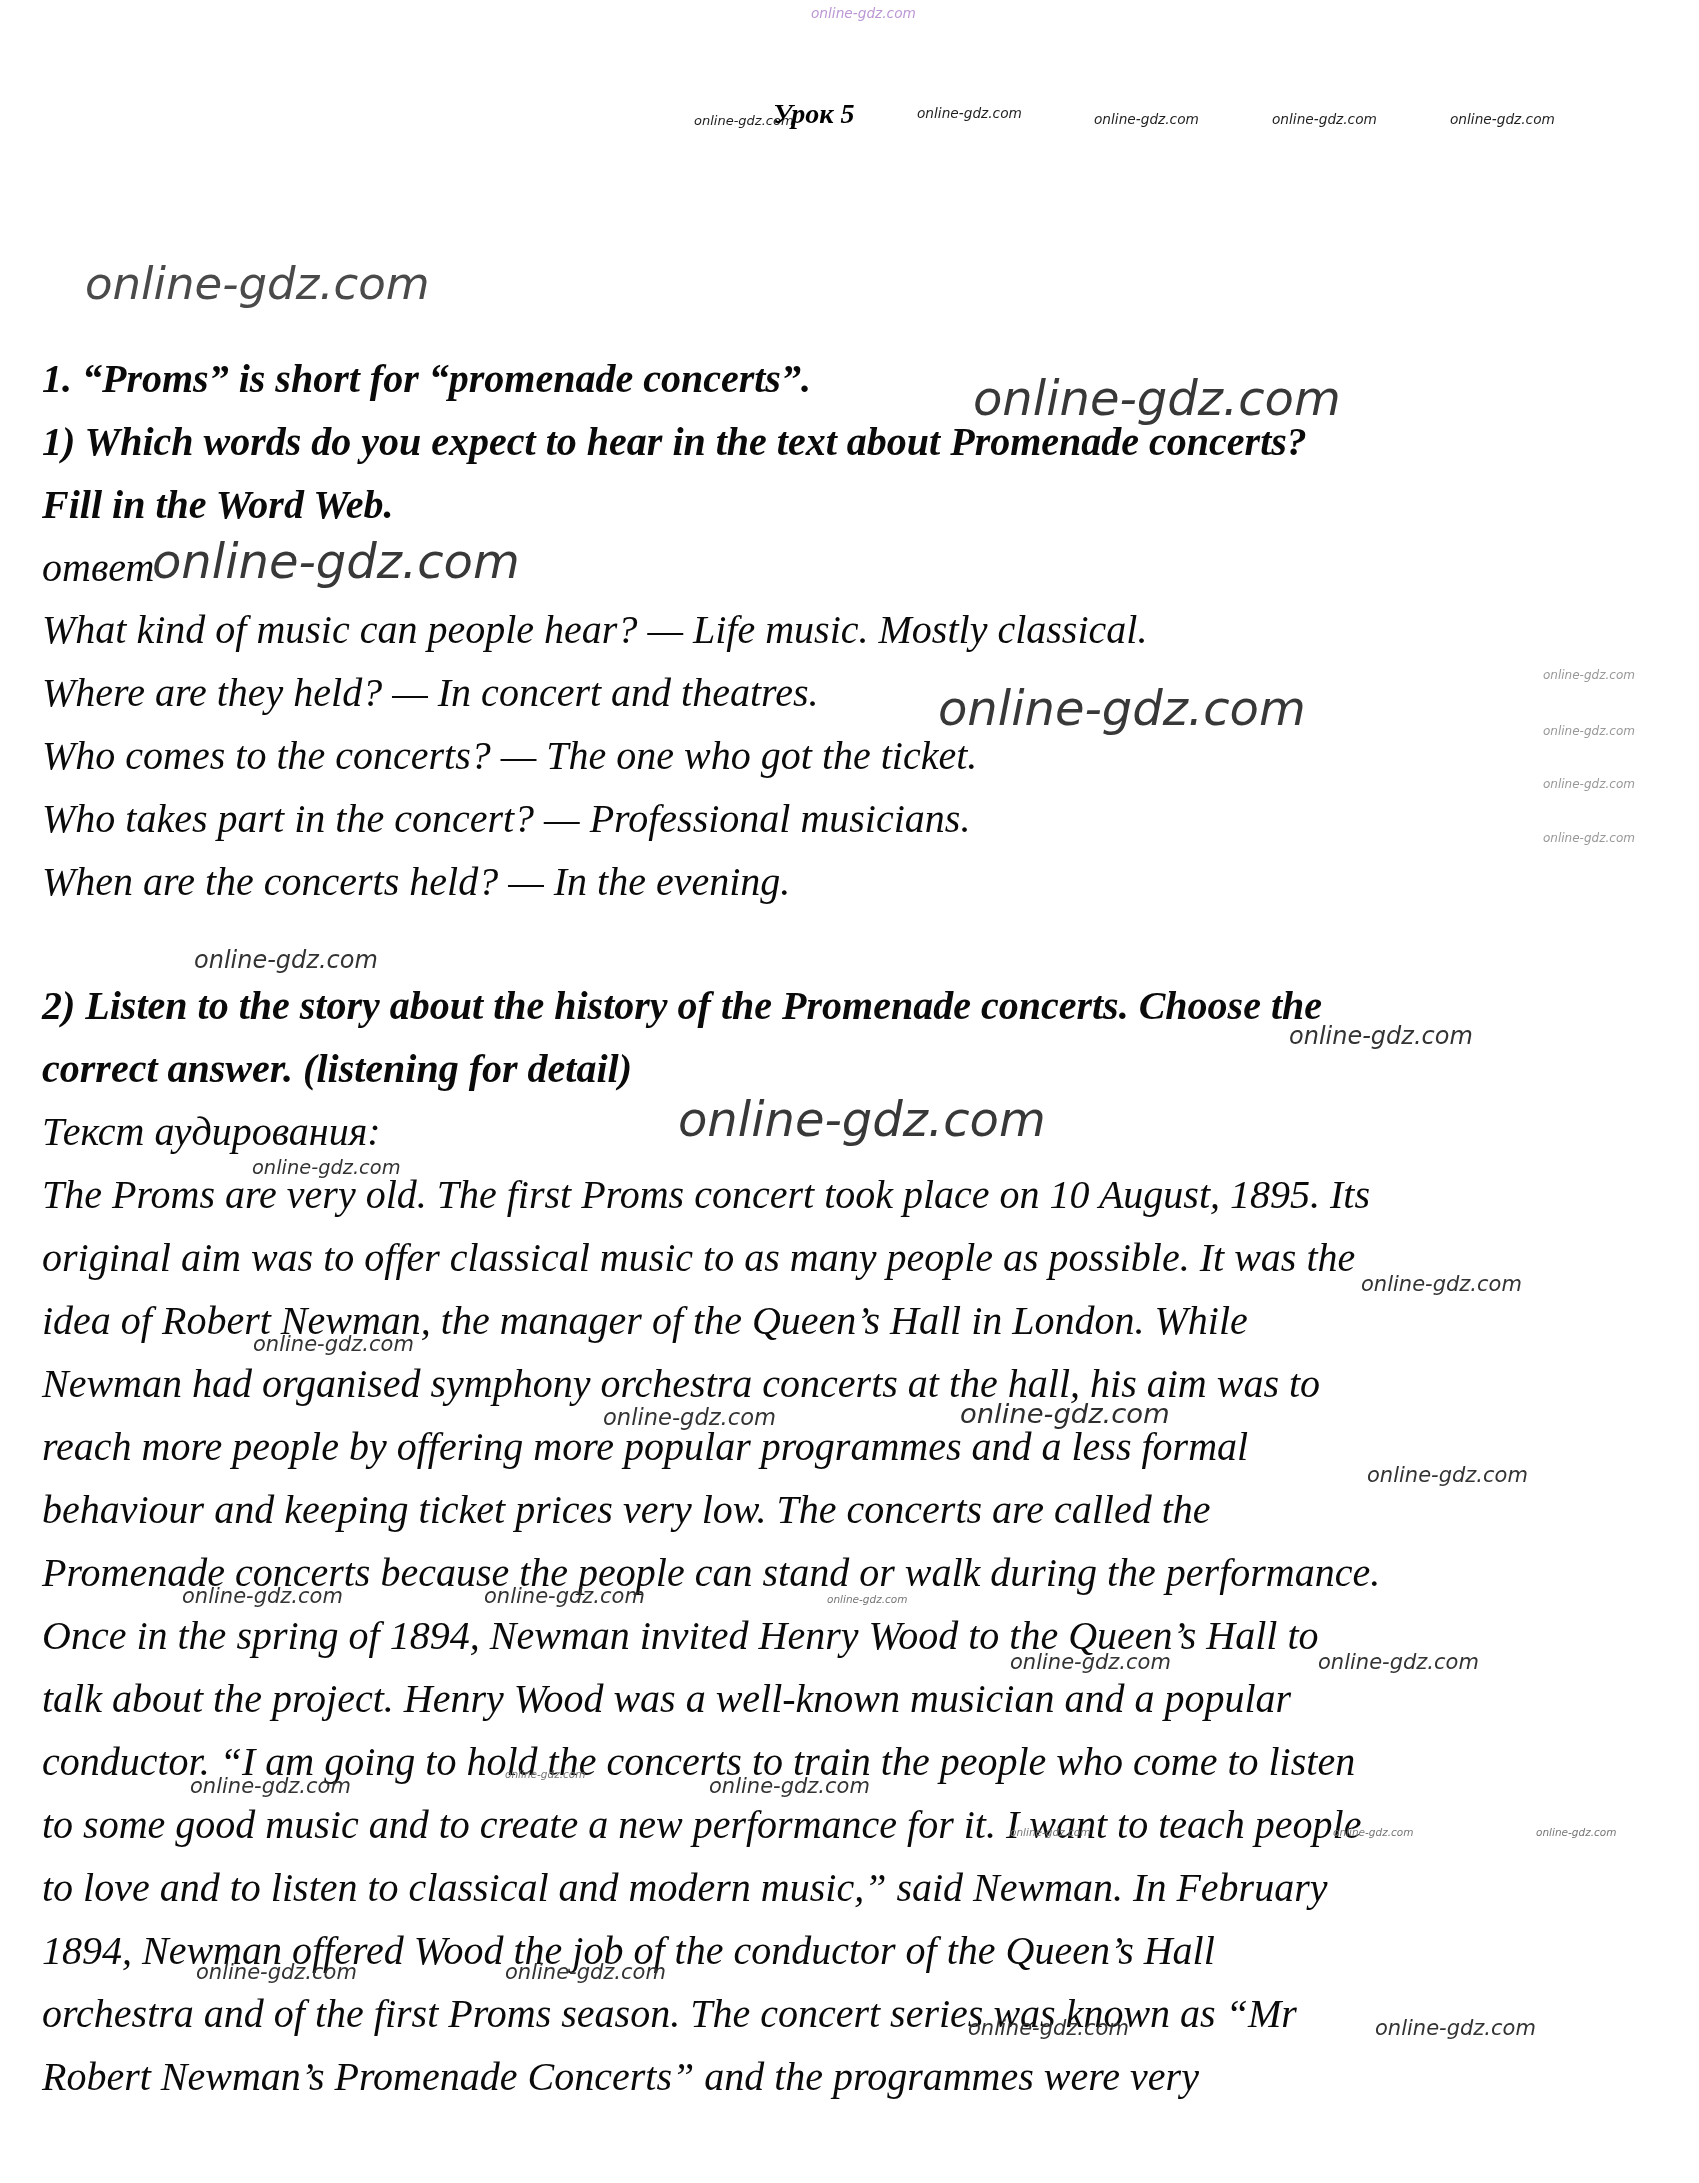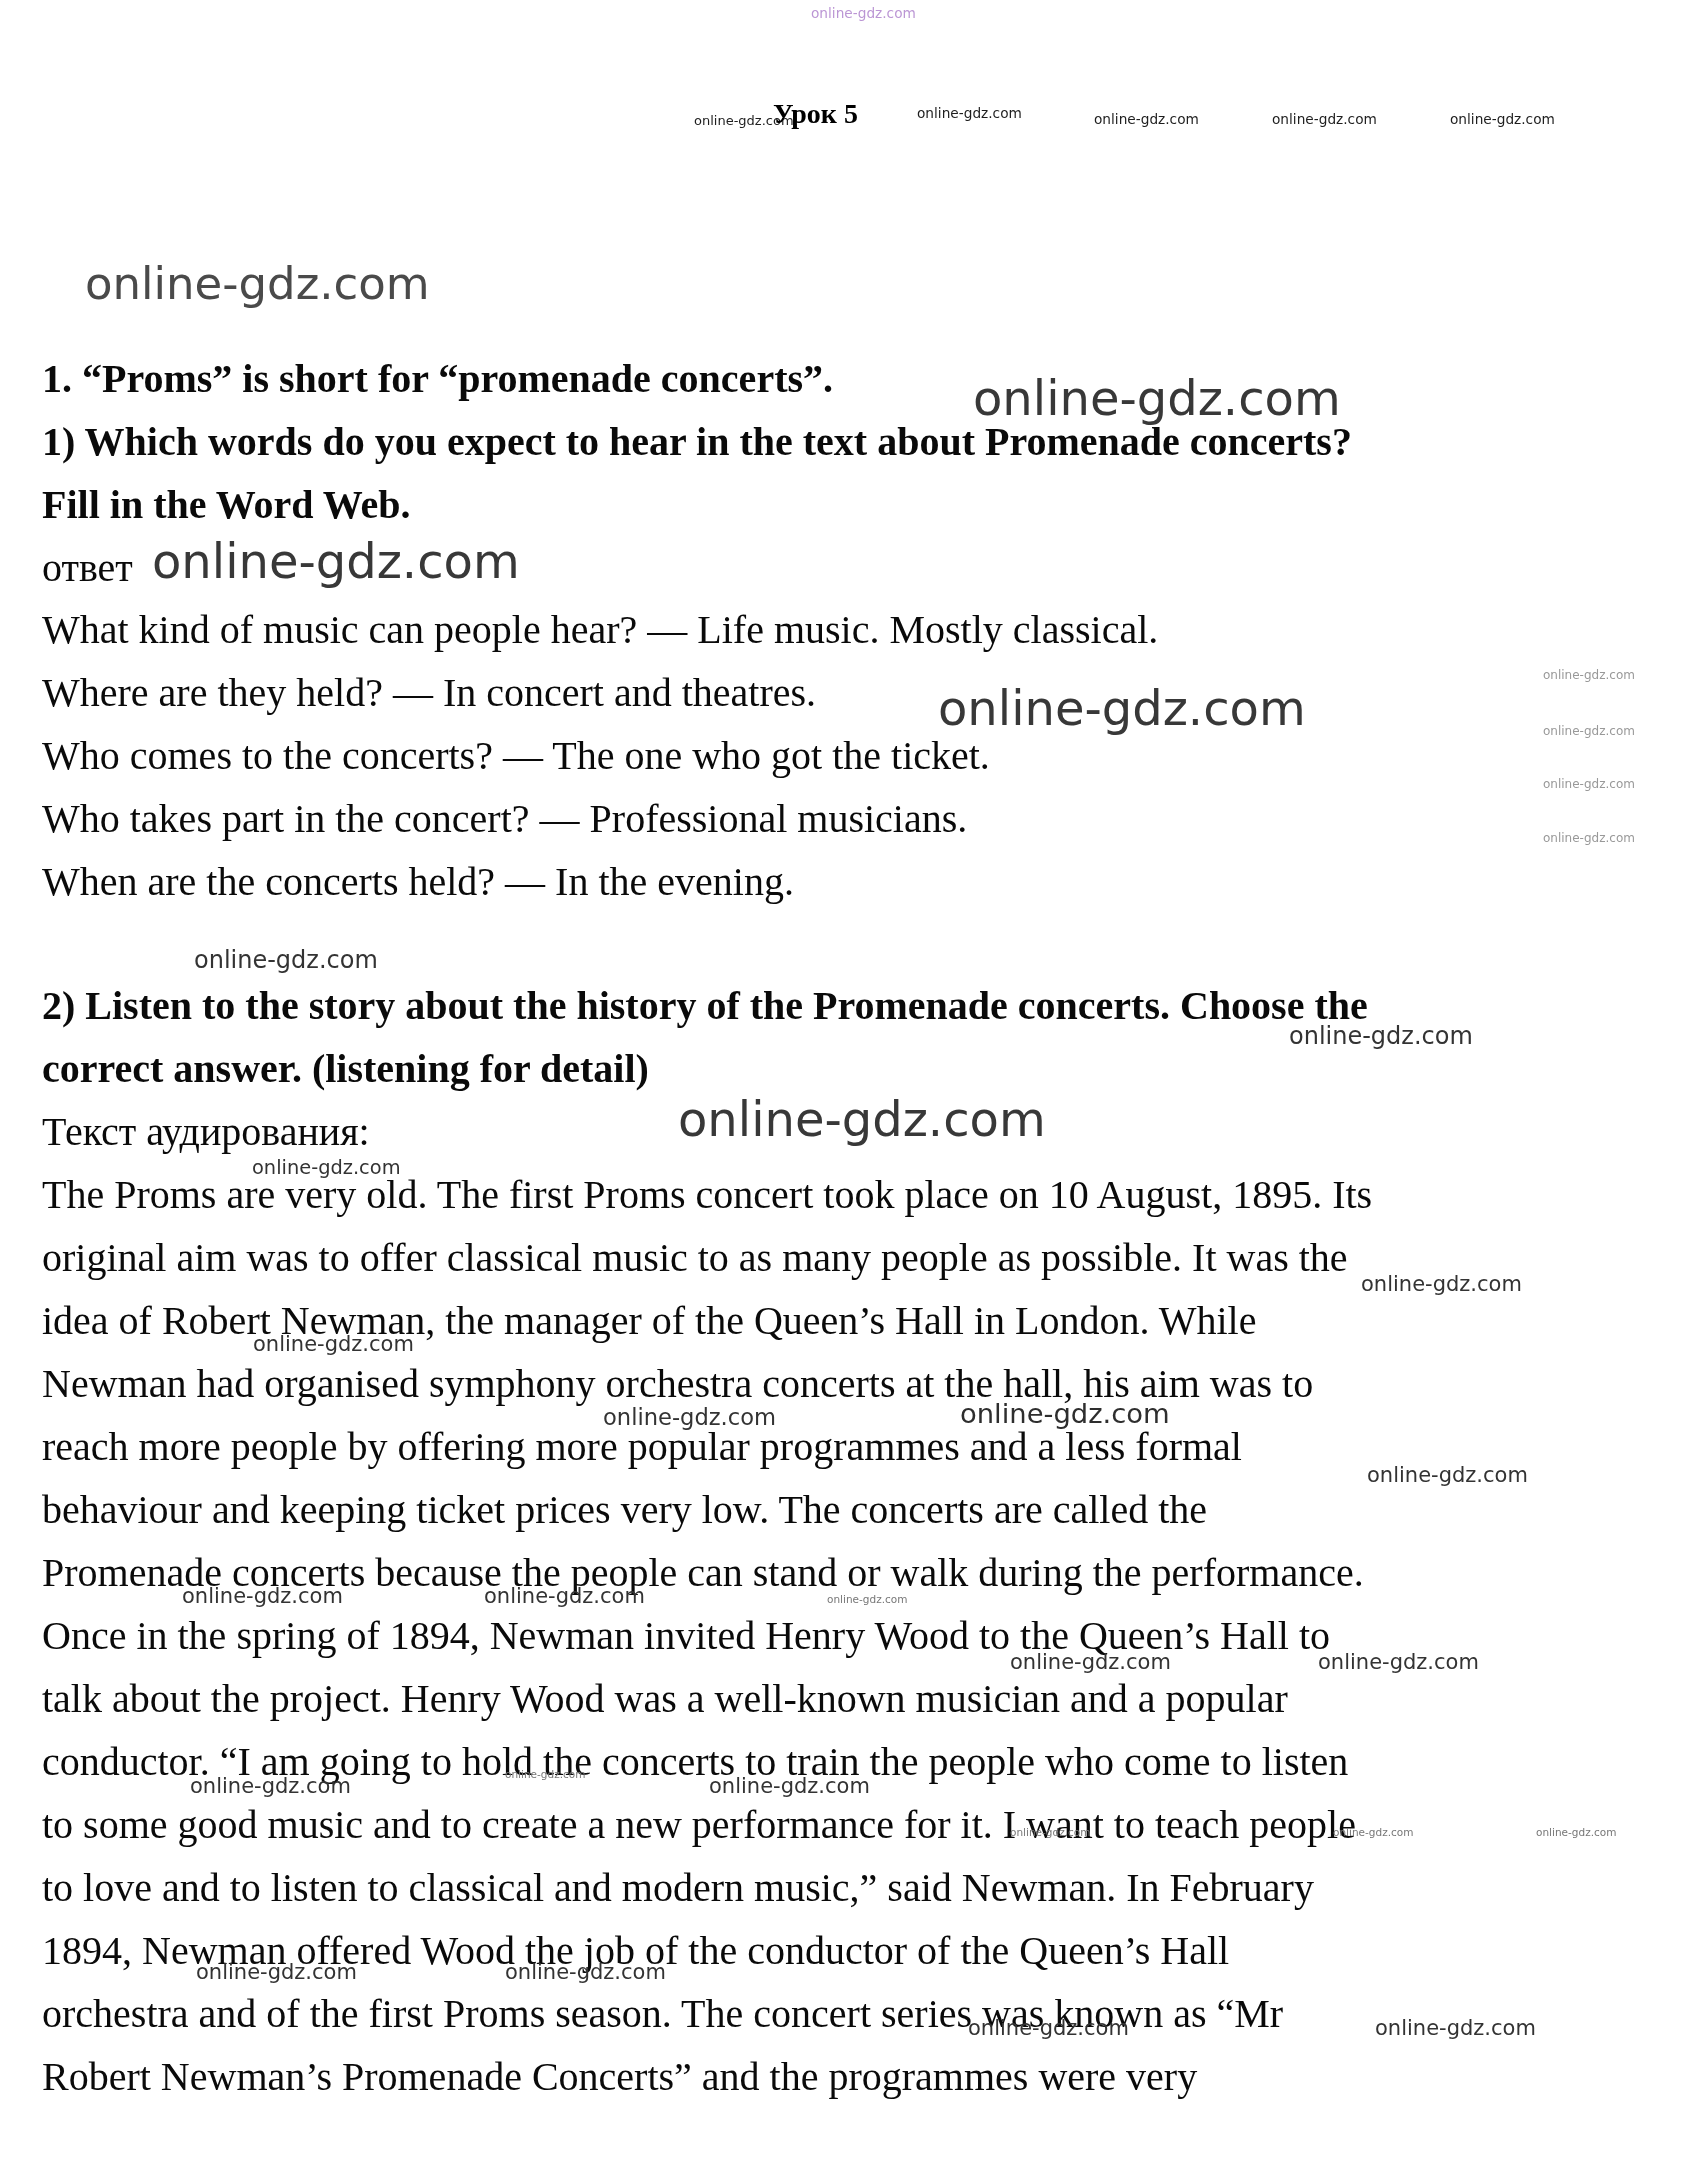--- a/index.html
+++ b/index.html
@@ -3,20 +3,21 @@
 <meta charset="utf-8">
 <style>
   html, body { margin: 0; padding: 0; background: #ffffff; }
   .page {
     position: relative;
     width: 1700px;
     height: 2183px;
     background: #ffffff;
     overflow: hidden;
     font-family: "Liberation Serif", serif;
+    font-style: italic;
   }
   .line {
     position: absolute;
     left: 42px;
     font-family: "Liberation Serif", serif;
     font-size: 40px;
     line-height: 48px;
     color: #0a0a0a;
     white-space: nowrap;
   }

